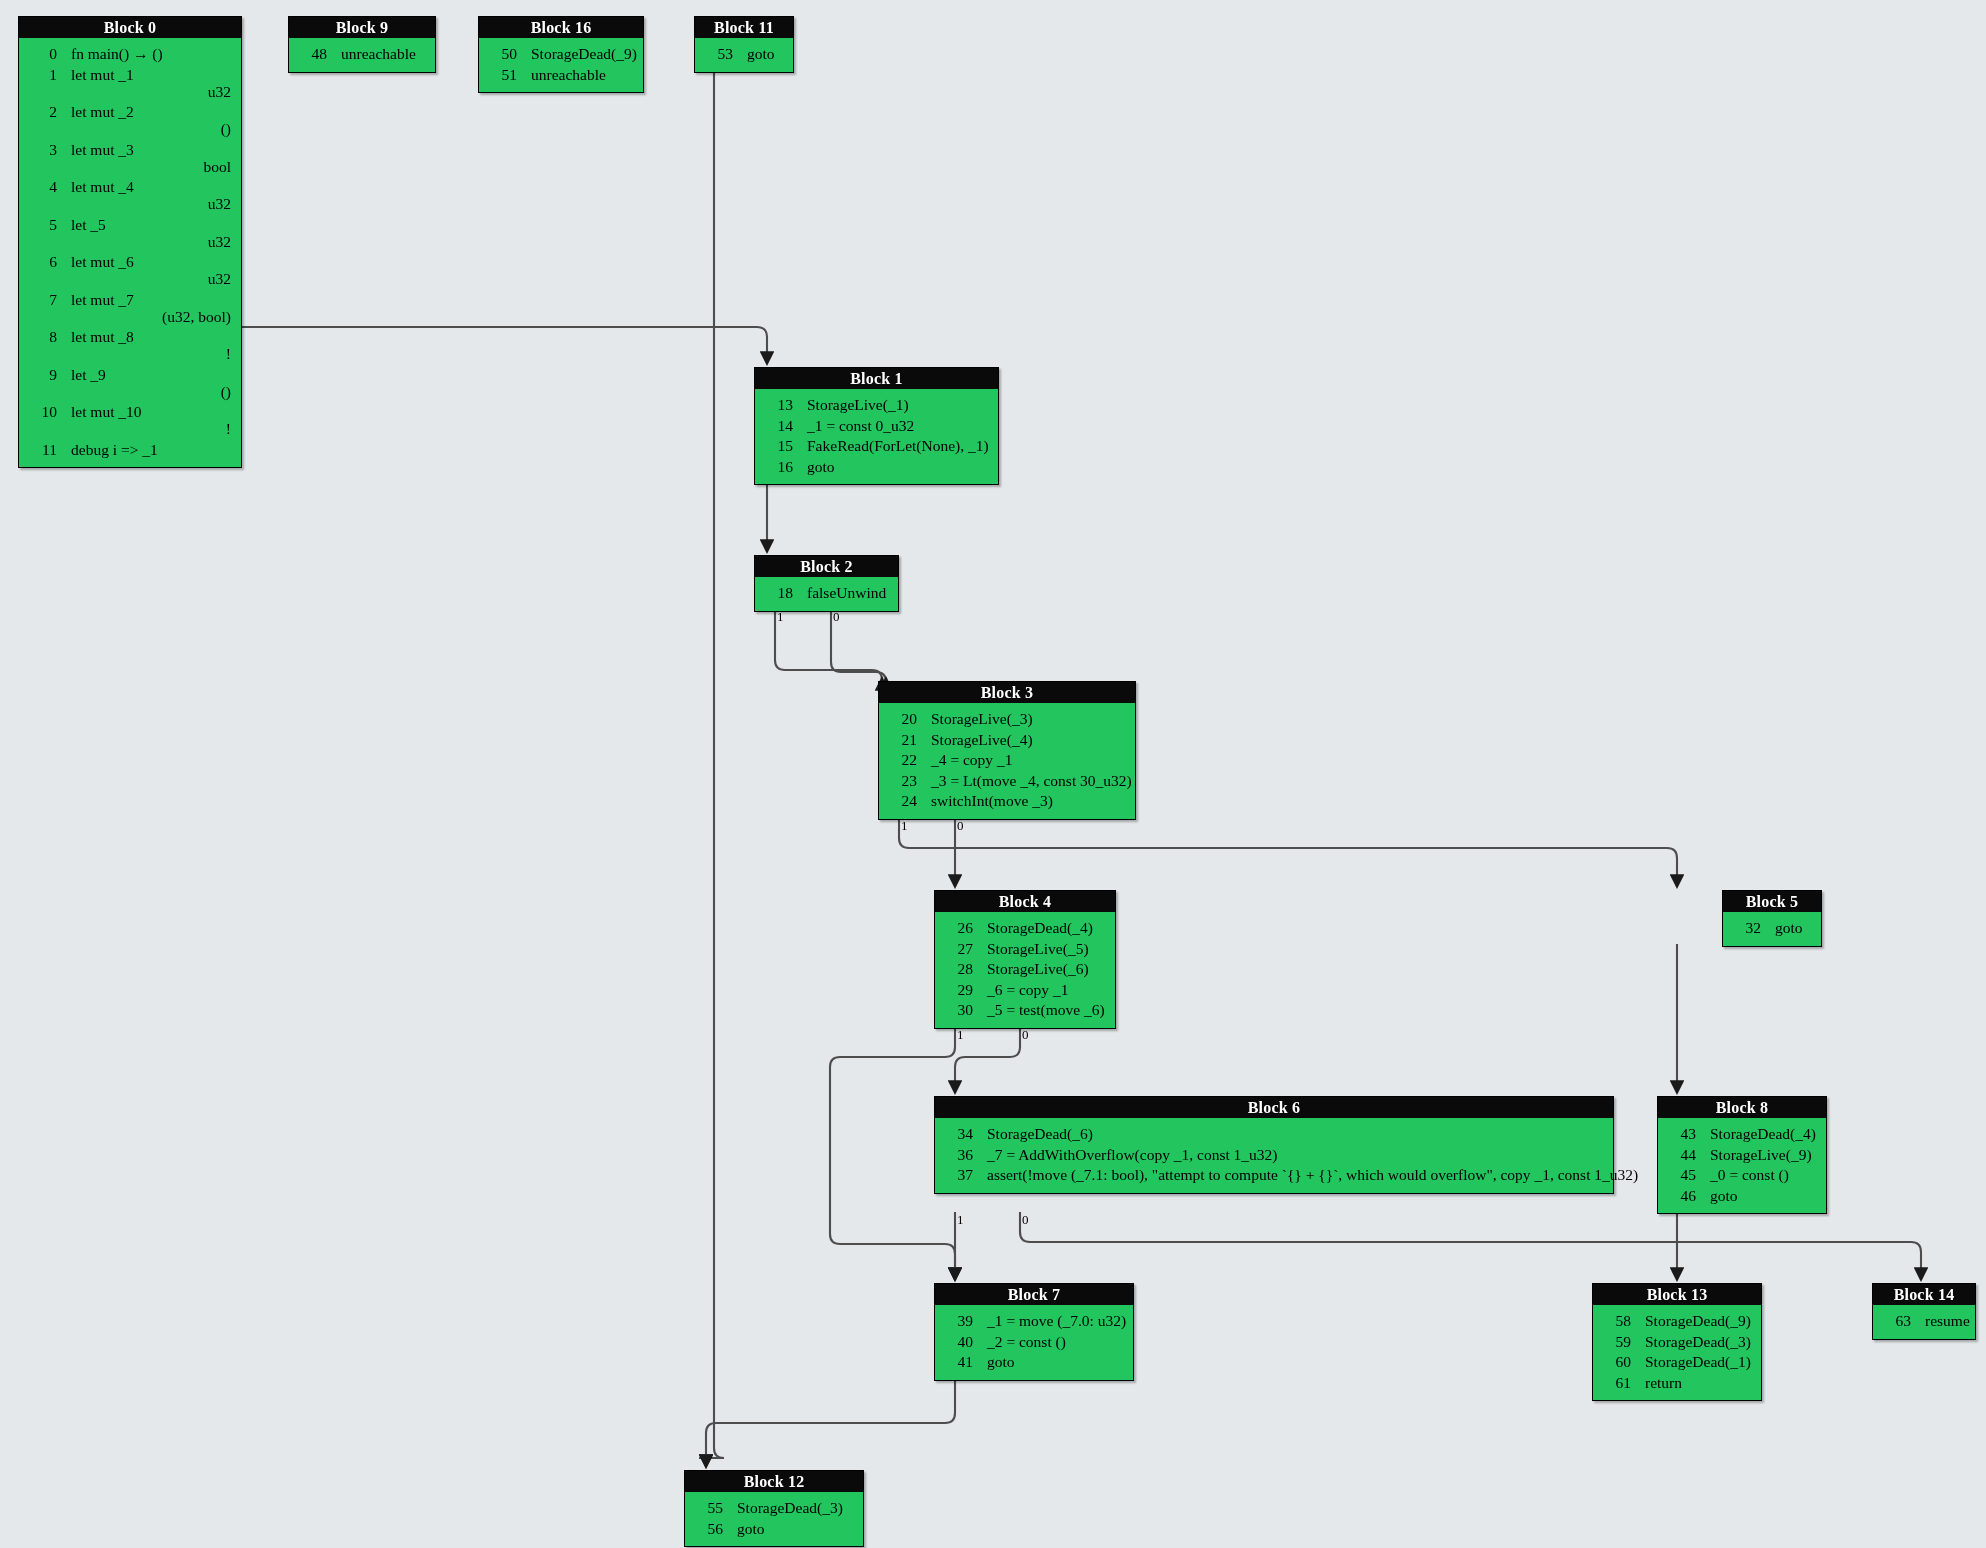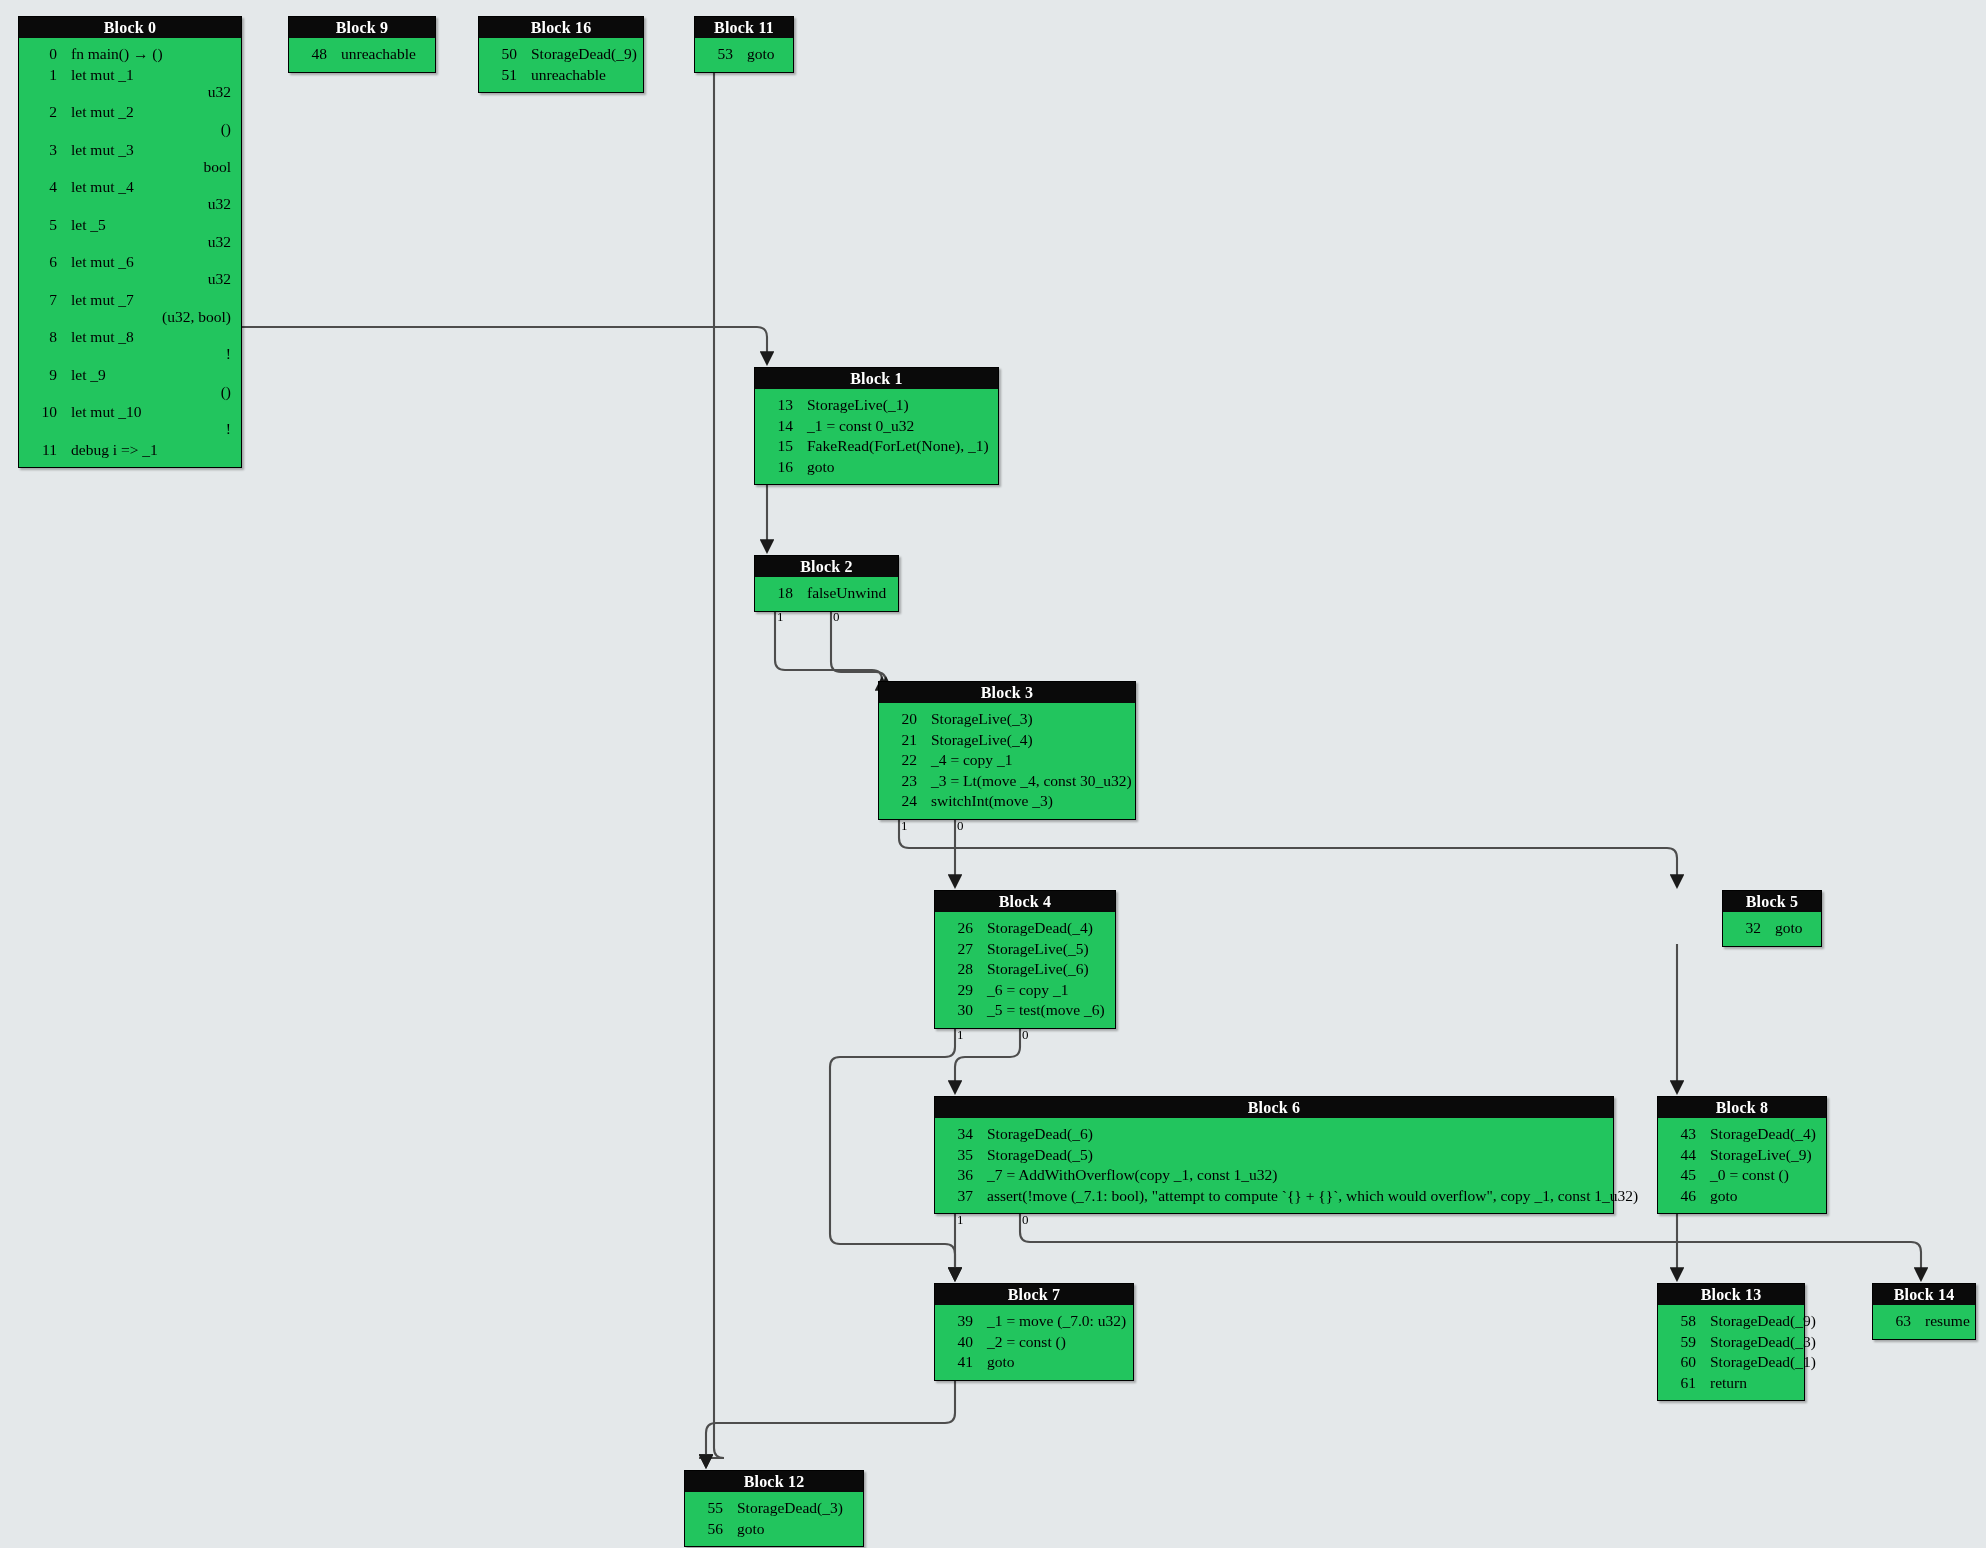--- a/index.html
+++ b/index.html
@@ -294,24 +294,20 @@
   </div>
 
   <div class="block" style="left:934px;top:1096px;width:680px;">
     <div class="block-title">Block 6</div>
     <div class="block-body">
       <div class="stmt">
           <span class="idx">34</span>
           <span class="txt">StorageDead(_6)</span>
         </div>
       <div class="stmt">
-          <span class="idx">35</span>
-          <span class="txt">StorageDead(_5)</span>
-        </div>
-      <div class="stmt">
           <span class="idx">36</span>
           <span class="txt">_7 = AddWithOverflow(copy _1, const 1_u32)</span>
         </div>
       <div class="stmt">
           <span class="idx">37</span>
           <span class="txt">assert(!move (_7.1: bool), "attempt to compute `{} + {}`, which would overflow", copy _1, const 1_u32)</span>
         </div>
     </div>
   </div>
 
@@ -348,21 +344,21 @@
           <span class="idx">40</span>
           <span class="txt">_2 = const ()</span>
         </div>
       <div class="stmt">
           <span class="idx">41</span>
           <span class="txt">goto</span>
         </div>
     </div>
   </div>
 
-  <div class="block" style="left:1657px;top:1283px;width:148px;">
+  <div class="block" style="left:1592px;top:1283px;width:170px;">
     <div class="block-title">Block 13</div>
     <div class="block-body">
       <div class="stmt">
           <span class="idx">58</span>
           <span class="txt">StorageDead(_9)</span>
         </div>
       <div class="stmt">
           <span class="idx">59</span>
           <span class="txt">StorageDead(_3)</span>
         </div>

